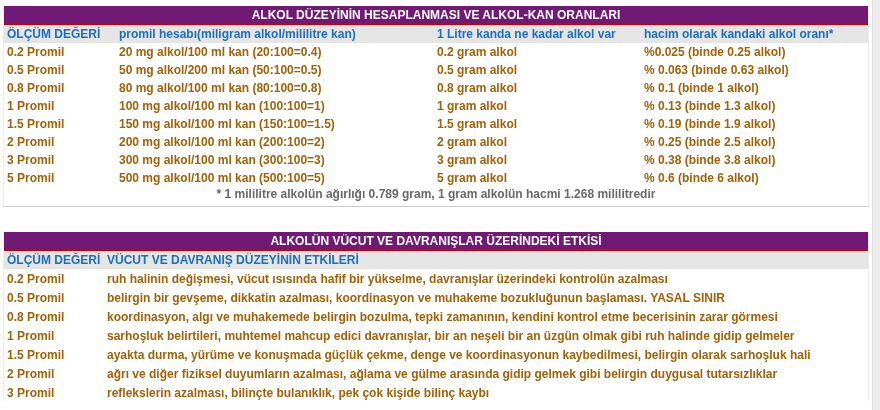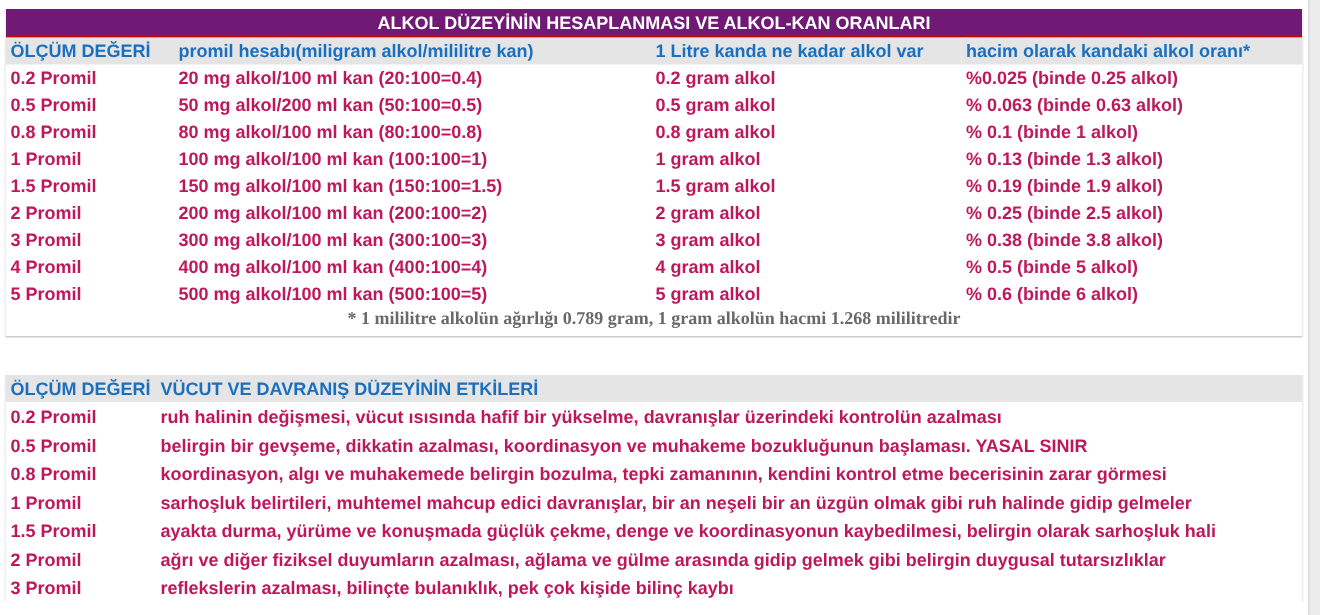--- a/index.html
+++ b/index.html
@@ -40,37 +40,36 @@
     color: #1b6fbf;
     text-align: left;
     font-weight: bold;
     font-size: 12px;
     height: 18px;
     padding: 0 0 0 3px;
     white-space: nowrap;
     overflow: visible;
   }
   tbody td {
-    color: #be185d;
+    color: #a16207;
     font-size: 12px;
     padding: 0 0 0 3px;
     white-space: nowrap;
     overflow: visible;
   }
   table.t1 tbody td { height: 18px; }
   table.t2 tbody td { height: 19px; }
   .footnote {
     color: #696969;
     text-align: center;
     font-size: 12px;
     height: 16px;
     line-height: 15px;
     padding-bottom: 3px;
     border-bottom: 1px solid #cccccc;
-    font-family: Liberation Serif, serif;
   }
   .t2gap { margin-top: 25px; }
   .right-strip {
     position: absolute;
     right: 0; top: 0;
     width: 7px; height: 410px;
     background: #ececec;
     border-left: 1px solid #dddddd;
   }
 </style>
@@ -142,39 +141,36 @@
             <td>% 0.25 (binde 2.5 alkol)</td>
           </tr>
 
           <tr>
             <td>3 Promil</td>
             <td>300 mg alkol/100 ml kan (300:100=3)</td>
             <td>3 gram alkol</td>
             <td>% 0.38 (binde 3.8 alkol)</td>
           </tr>
 
-          <tr>
-            <td>4 Promil</td>
-            <td>400 mg alkol/100 ml kan (400:100=4)</td>
-            <td>4 gram alkol</td>
-            <td>% 0.5 (binde 5 alkol)</td>
-          </tr>
 
           <tr>
             <td>5 Promil</td>
             <td>500 mg alkol/100 ml kan (500:100=5)</td>
             <td>5 gram alkol</td>
             <td>% 0.6 (binde 6 alkol)</td>
           </tr>
         </tbody>
     </table>
     <div class="footnote">* 1 mililitre alkolün ağırlığı 0.789 gram, 1 gram alkolün hacmi 1.268 mililitredir</div>
   </section>
 
   <section class="tbl t2gap">
+    <div class="titlebar">
+      <span>ALKOLÜN VÜCUT VE DAVRANIŞLAR ÜZERİNDEKİ ETKİSİ</span>
+    </div>
     <table class="t2">
       <colgroup>
         <col style="width:100px">
           <col>
       </colgroup>
       <thead>
         <tr>
           <th>ÖLÇÜM DEĞERİ</th>
           <th>VÜCUT VE DAVRANIŞ DÜZEYİNİN ETKİLERİ</th>
         </tr>

